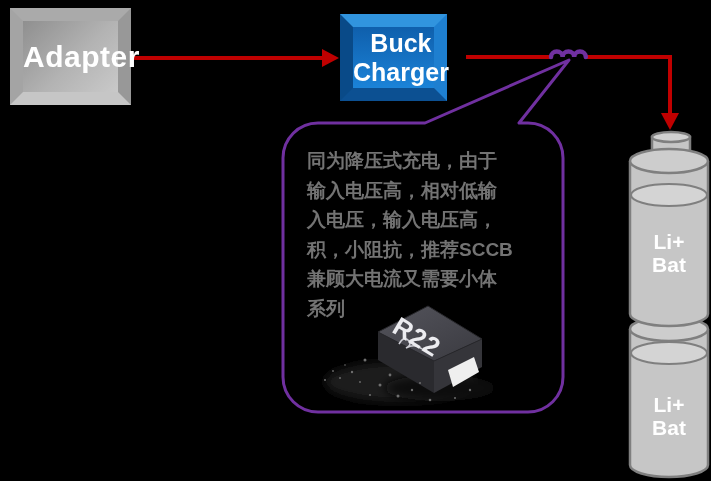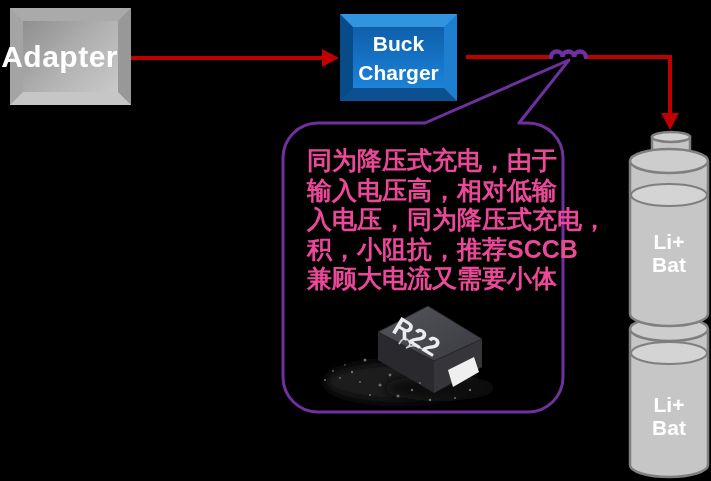--- a/index.html
+++ b/index.html
@@ -5,42 +5,42 @@
   html,body { margin:0; padding:0; background:#000; }
   .stage {
     position:relative; width:711px; height:481px; background:#000;
     overflow:hidden; font-family:"Liberation Sans", sans-serif;
   }
   .layer-svg { position:absolute; left:0; top:0; z-index:1; }
 
   
   .box3d {
     position:absolute; box-sizing:border-box; z-index:2;
-    display:flex; align-items:center; justify-content:flex-end;
+    display:flex; align-items:center; justify-content:flex-start;
     text-align:center; font-weight:bold; color:#fff;
     border-style:solid; border-width:13px;
   }
   .adapter-box {
     left:10px; top:8px; width:121px; height:97px;
     background:linear-gradient(135deg,#8f8f8f 0%,#b3b3b3 55%,#c9c9c9 100%);
     border-color:#aaaaaa #989898 #c6c6c6 #a4a4a4;
     font-size:30px; letter-spacing:0.5px;
   }
   .buck-box {
-    left:340px; top:14px; width:117px; height:87px;
+    left:340px; top:14px; width:107px; height:87px;
     background:linear-gradient(180deg,#0f5fac 0%,#1b83d8 100%);
     border-color:#3194de #1e7fd0 #0c5092 #094a88;
-    font-size:21px; line-height:29px;
+    font-size:25px; line-height:29px;
   }
   .buck-box .lbl { width:100px; }
 
   
   .callout-text {
     position:absolute; left:307px; top:146px; z-index:2;
-    color:#ec4899; font-weight:bold; font-size:25px; line-height:29.5px;
+    color:#737373; font-weight:bold; font-size:19px; line-height:29.5px;
     white-space:nowrap;
   }
 
   
   .bat-label {
     position:absolute; width:78px; left:630px; z-index:2;
     color:#ffffff; font-weight:bold; font-size:21px; text-align:center;
   }
 
   
@@ -130,23 +130,24 @@
     <span>Adapter</span>
   </div>
 
   <div class="box3d buck-box">
     <span class="lbl">Buck Charger</span>
   </div>
 
   <div class="callout-text">
     <div>同为降压式充电，由于</div>
     <div>输入电压高，相对低输</div>
-    <div>入电压，同为降压式充电，</div>
+    <div>入电压，输入电压高，</div>
     <div>积，小阻抗，推荐SCCB</div>
     <div>兼顾大电流又需要小体</div>
+    <div>系列</div>
   </div>
 
   <div class="chip-marking">R22</div>
 
   <div class="bat-label" style="top:230px;">Li+</div>
   <div class="bat-label" style="top:253px;">Bat</div>
   <div class="bat-label" style="top:393px;">Li+</div>
   <div class="bat-label" style="top:416px;">Bat</div>
 
 </div>

